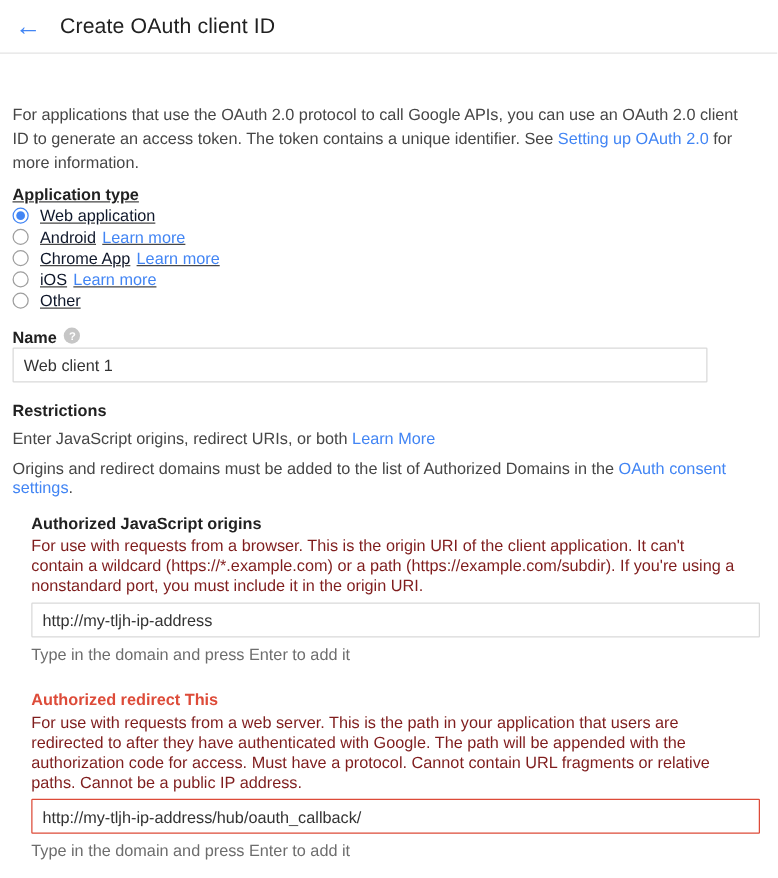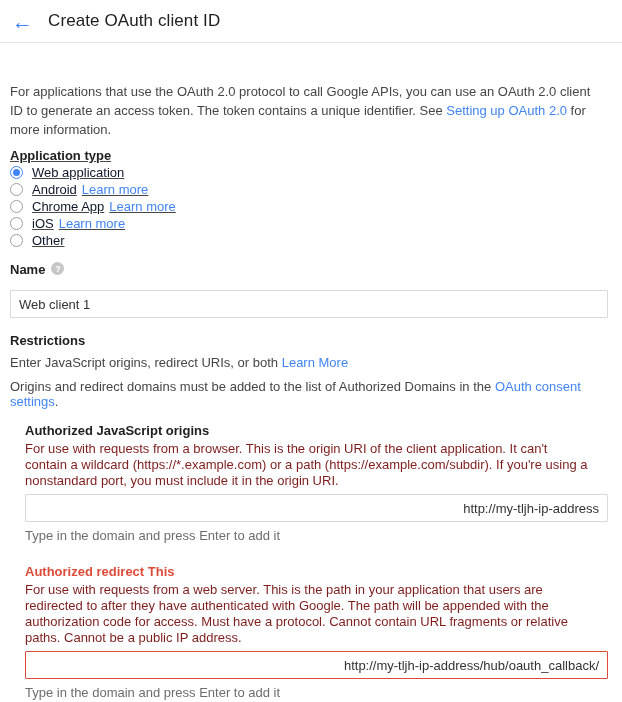--- a/index.html
+++ b/index.html
@@ -53,34 +53,34 @@
   
   .name-block { margin-top: 14px; }
   .label-row { display: flex; gap: 6px; }
   .help-icon {
     width: 13px; height: 13px; border-radius: 50%;
     background: #c6c6c6; color: #fff; font-size: 9px; font-weight: 700;
     display: inline-flex; align-items: center; justify-content: center;
     cursor: pointer;
   }
   input.text-input {
-    display: block; width: 598px; height: 28px; margin-top: 13px;
+    display: block; width: 556px; height: 28px; margin-top: 1px;
     border: 1px solid #d9d9d9; border-radius: 1px;
     font-family: inherit; font-size: 13px; color: #333;
     padding: 0 8px; outline: none; background: #fff;
   }
 
   
   .restrictions-heading { margin-top: 15px; }
   .restr-line1 { margin-top: 7px; }
   .restr-line2 { margin-top: 9px; }
 
   .uri-section { margin-left: 15px; margin-top: 14px; }
   .uri-section .desc { margin-top: 3px; max-width: 580px; line-height: 16px; color: #7f1d1d; }
-  .uri-section input.text-input { width: 583px; margin-top: 5px; text-align: right; }
+  .uri-section input.text-input { width: 583px; margin-top: 5px; }
   .uri-section input.error-input { border: 1px solid var(--error-red); }
   .hint { margin-top: 6px; color: #6d6d6d; }
 
   .redirect-section { margin-top: 21px; }
   .red-label { color: var(--error-red); font-weight: 700; }
 </style>
 </head>
 <body>
 
 <div class="page">

